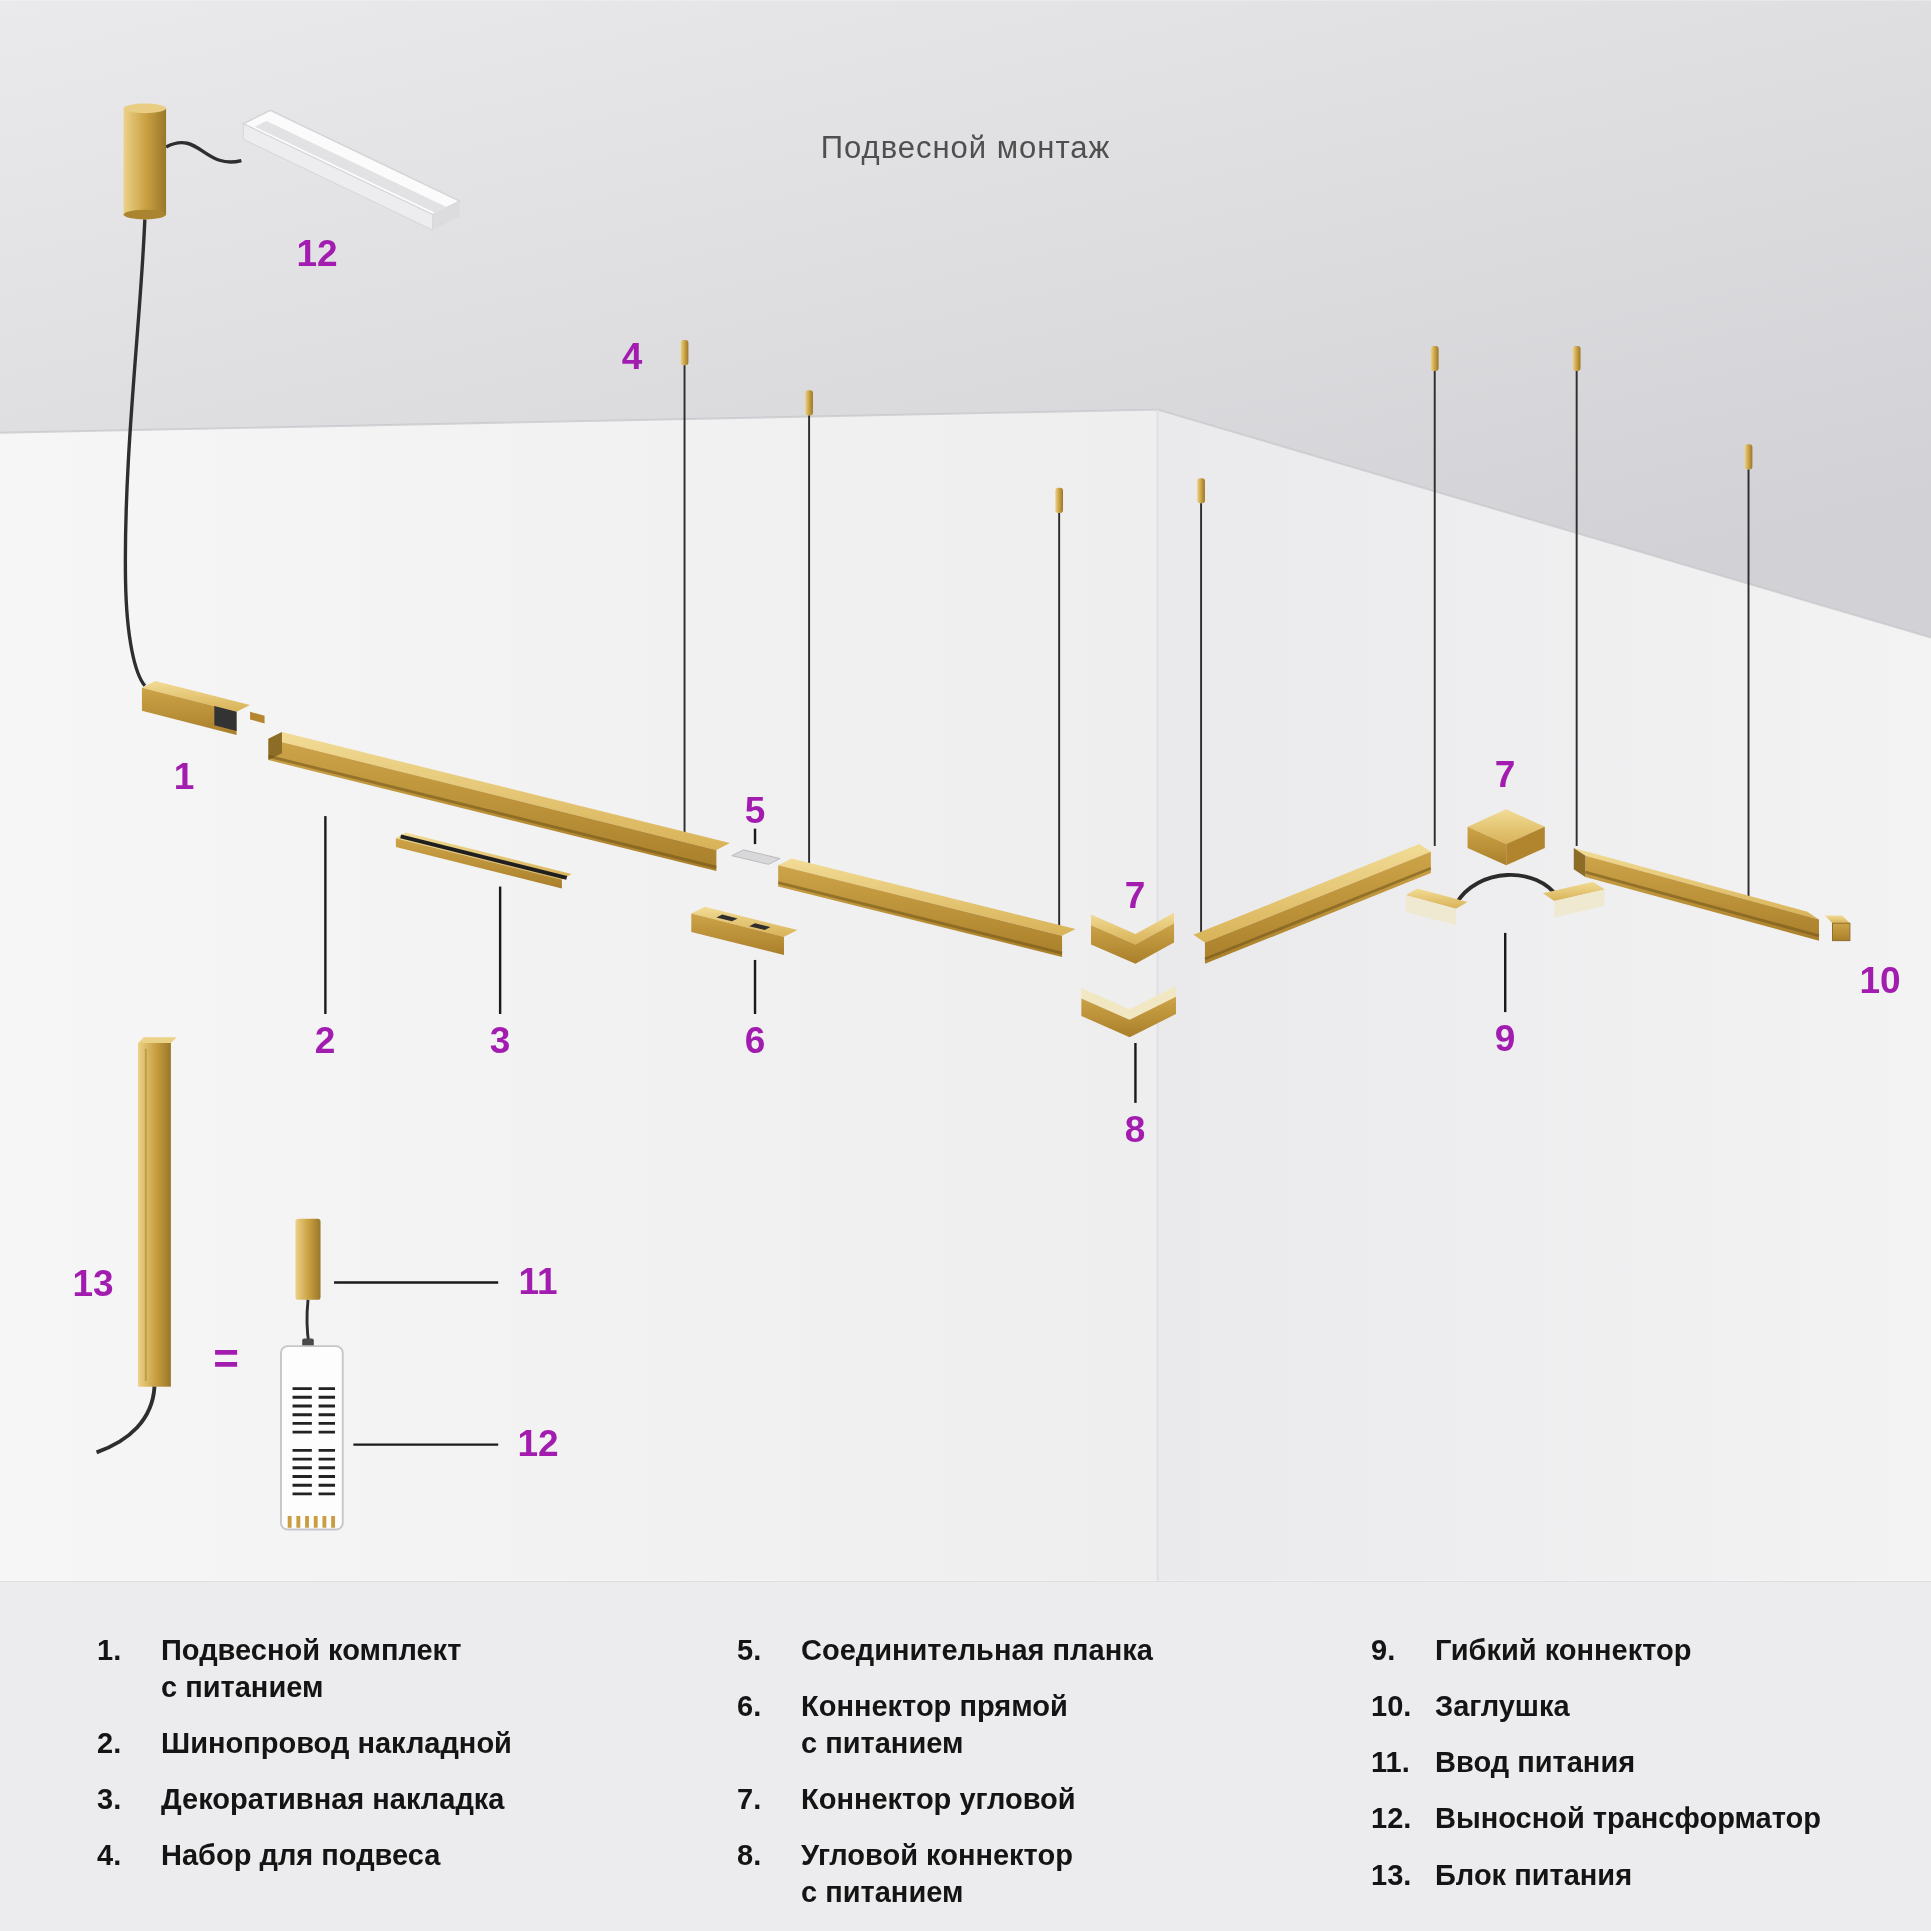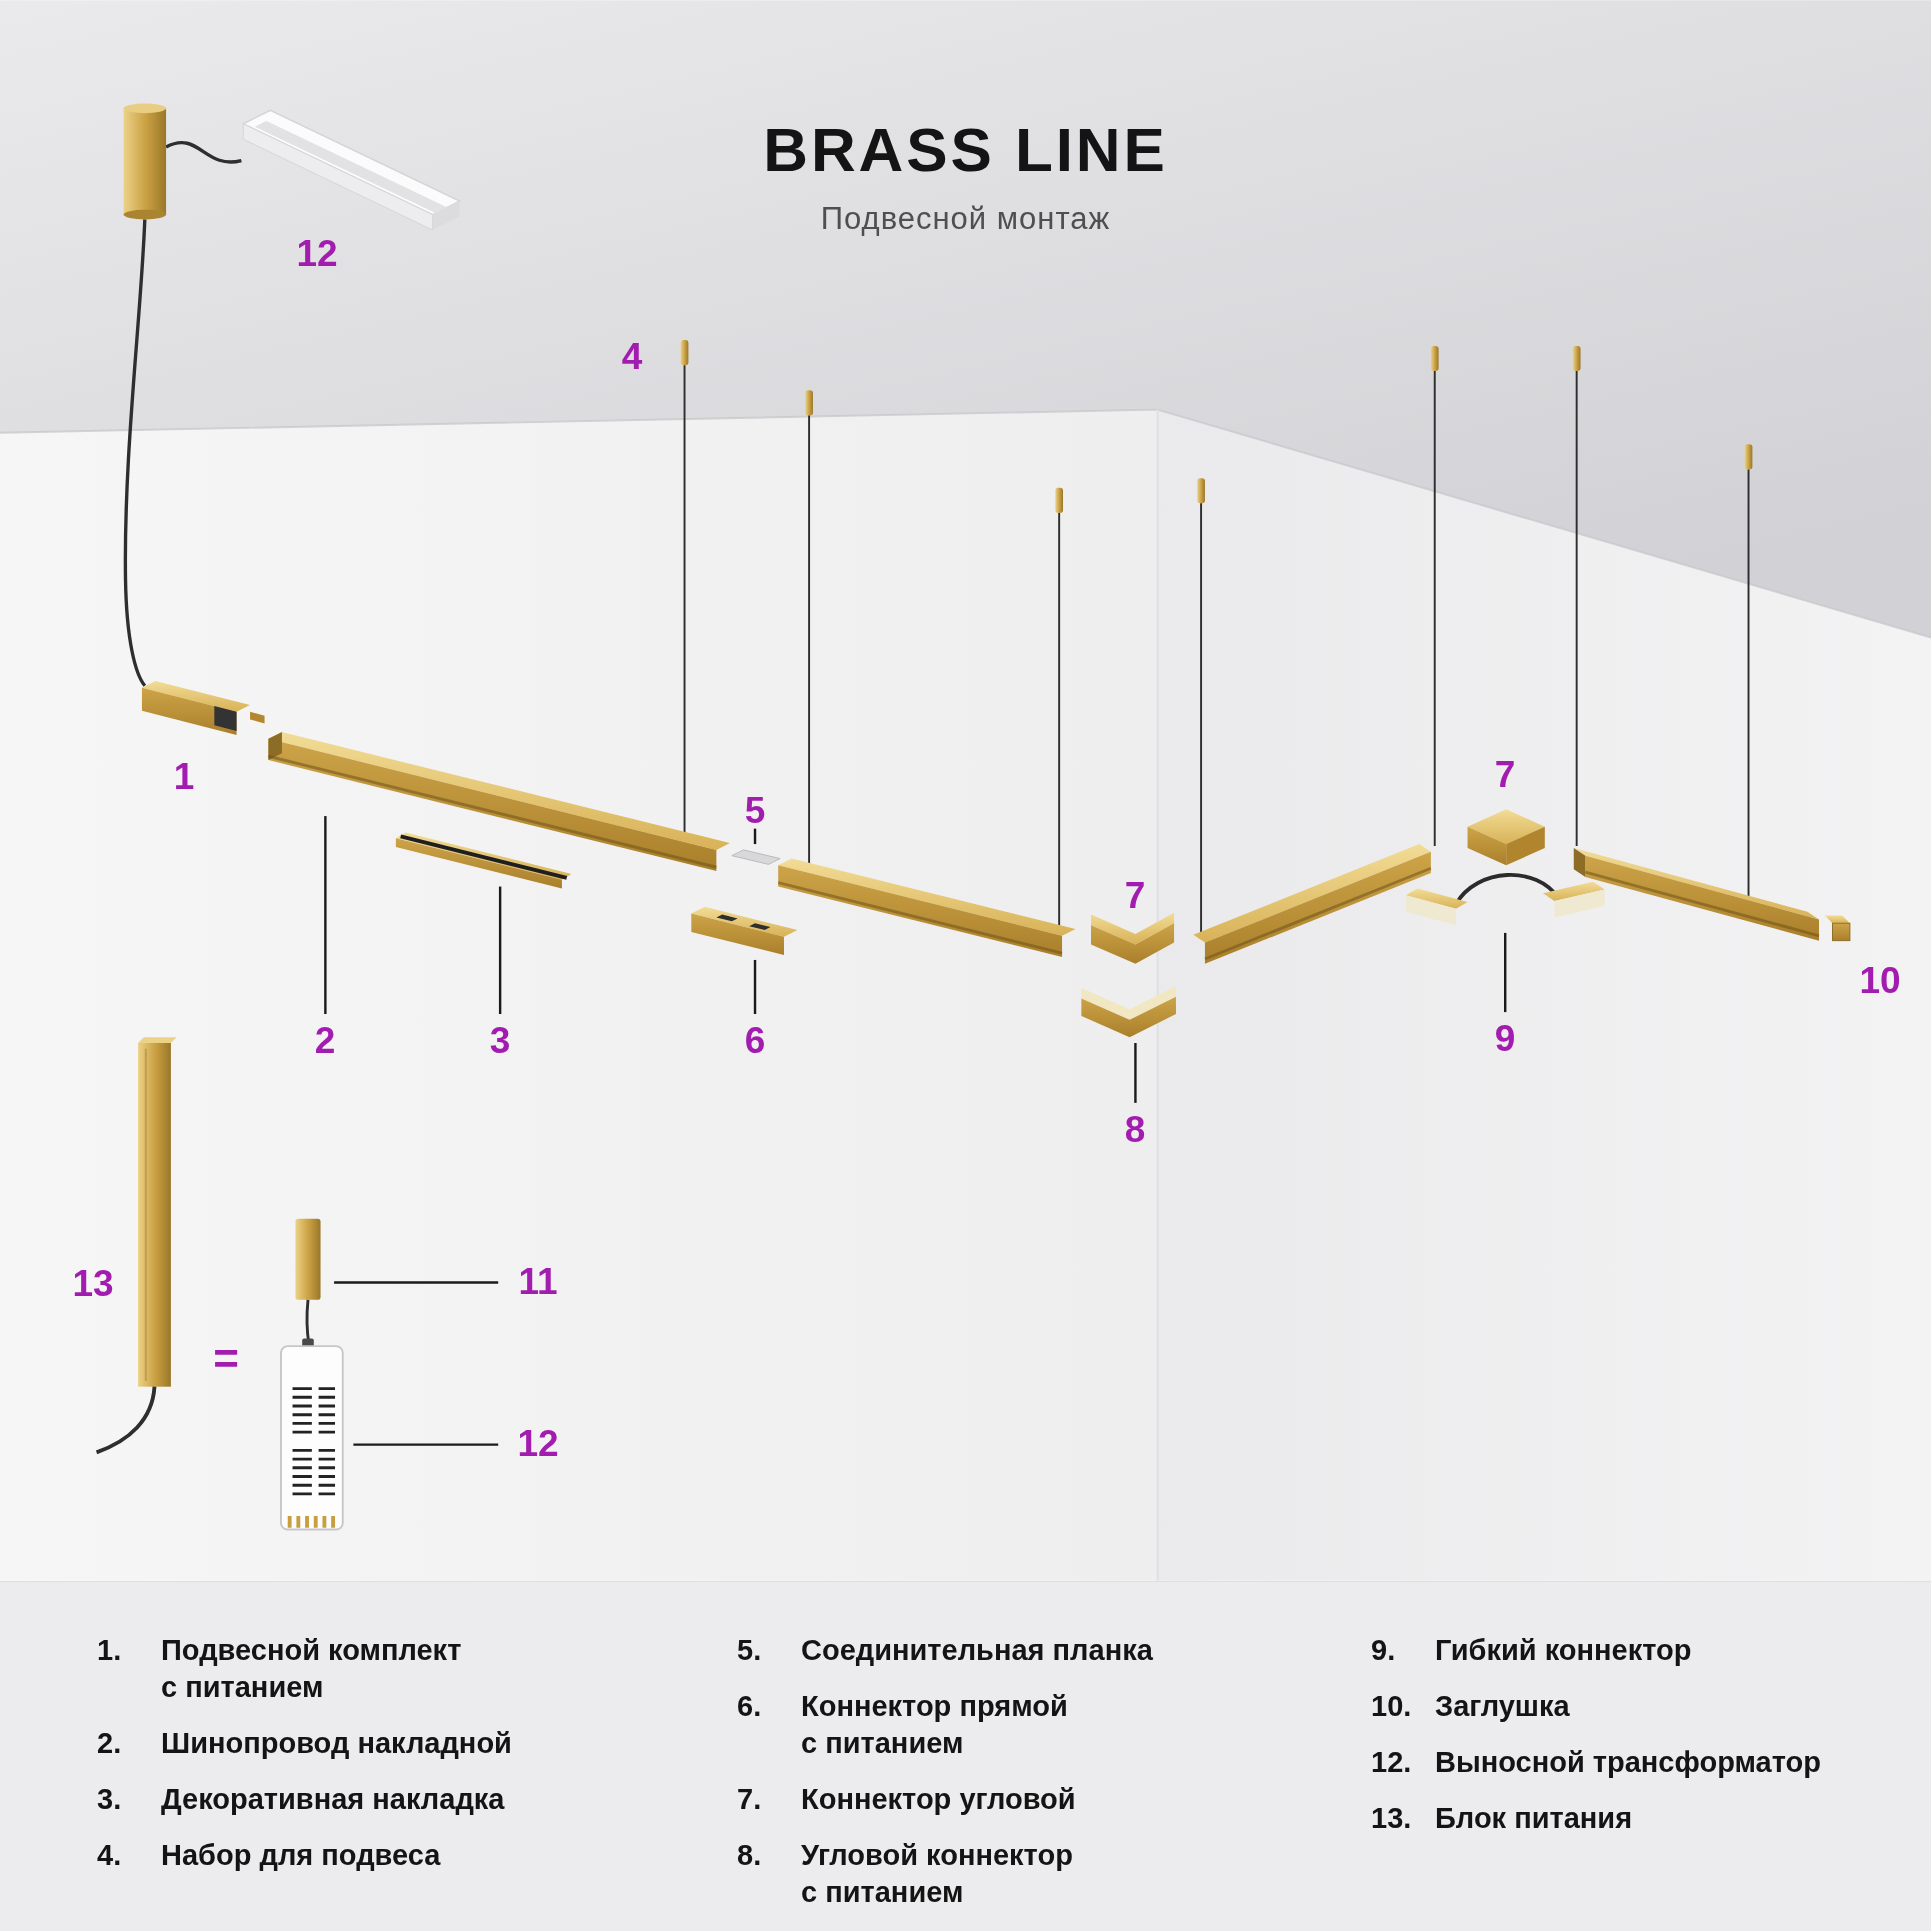--- a/index.html
+++ b/index.html
@@ -209,21 +209,20 @@
       <line x1="782" y1="858" x2="782" y2="874"></line>
       <line x1="782" y1="994" x2="782" y2="1050"></line>
       <line x1="1176" y1="1080" x2="1176" y2="1142"></line>
       <line x1="1559" y1="966" x2="1559" y2="1048"></line>
       <line x1="346" y1="1328" x2="516" y2="1328"></line>
       <line x1="366" y1="1496" x2="516" y2="1496"></line>
     </g>
   </svg>
 
   <div class="header">
-    <div class="title">BRASS LINE</div>
     <div class="subtitle">Подвесной монтаж</div>
   </div>
 
   <div class="callout" style="left:317px;top:254px">12</div>
   <div class="callout" style="left:632px;top:357px">4</div>
   <div class="callout" style="left:184px;top:777px">1</div>
   <div class="callout" style="left:325px;top:1041px">2</div>
   <div class="callout" style="left:500px;top:1041px">3</div>
   <div class="callout" style="left:755px;top:811px">5</div>
   <div class="callout" style="left:755px;top:1041px">6</div>
@@ -280,20 +279,24 @@
     <div class="legend-col legend-col-3">
       <div class="legend-item">
         <span class="legend-num">9.</span>
         <span class="legend-label">Гибкий коннектор</span>
       </div>
       <div class="legend-item">
         <span class="legend-num">10.</span>
         <span class="legend-label">Заглушка</span>
       </div>
       <div class="legend-item">
+        <span class="legend-num">11.</span>
+        <span class="legend-label">Ввод питания</span>
+      </div>
+      <div class="legend-item">
         <span class="legend-num">12.</span>
         <span class="legend-label">Выносной трансформатор</span>
       </div>
       <div class="legend-item">
         <span class="legend-num">13.</span>
         <span class="legend-label">Блок питания</span>
       </div>
     </div>
   </div>
 

